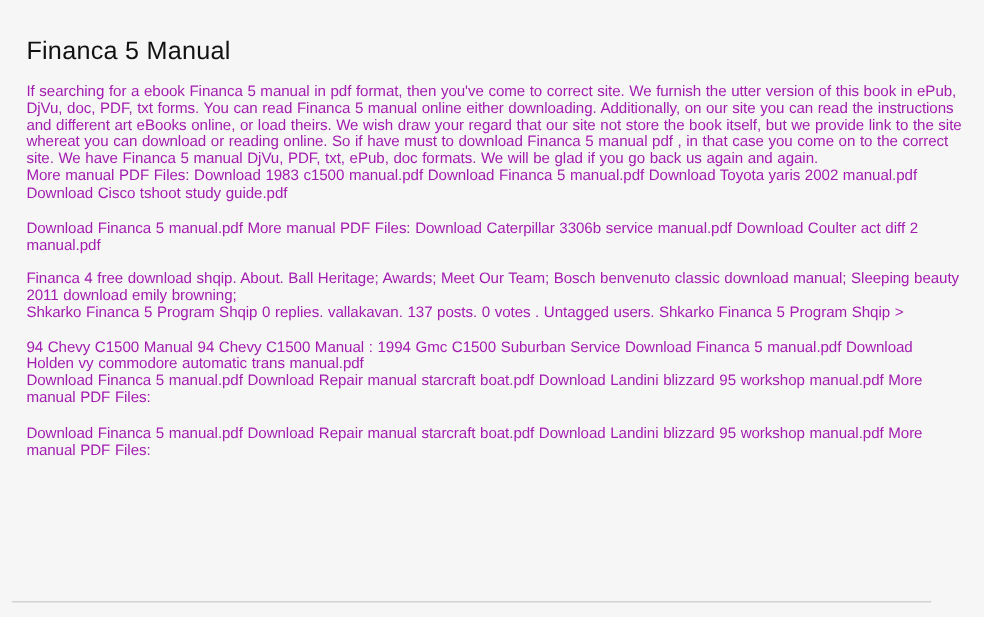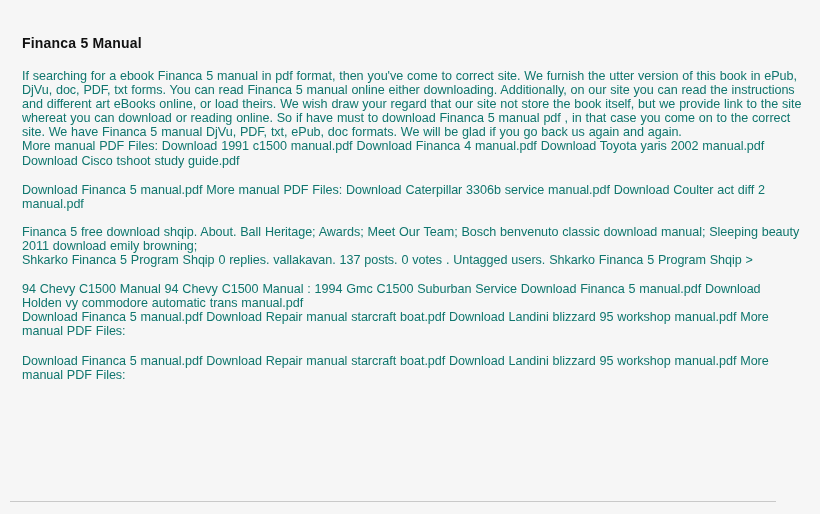--- a/index.html
+++ b/index.html
@@ -26,33 +26,33 @@
   }
 
   .doc-body {
     position: absolute;
     left: 22px;
     top: 0;
     width: 782px;
   }
 
   .doc-title {
-    font-size: 14px;
-    font-weight: bold;
+    font-size: 21px;
+    font-weight: normal;
     letter-spacing: 0.2px;
     color: #111111;
     margin: 0;
     padding-top: 32px;
     line-height: 22px;
   }
 
   .para {
     font-size: 12.6px;
     line-height: 14.1px;
-    color: #0f766e;
+    color: #a21caf;
     margin: 0;
     letter-spacing: -0.05px;
     word-spacing: 0.4px;
     text-align: left;
     white-space: normal;
   }
 
   .para-gap-lg { margin-top: 15px; }
   .para-gap-md { margin-top: 14px; }
   .para-tight  { margin-top: 0px; }
@@ -76,26 +76,26 @@
 <div class="page">
 
   <div class="doc-body">
 
     <h1 class="doc-title">Financa 5 Manual</h1>
 
     <p class="para para-gap-lg">If searching for a ebook Financa 5 manual in pdf format, then you've come to correct site. We furnish the utter version of this book in ePub, DjVu, doc, PDF, txt forms. You can read Financa 5 manual online either downloading. Additionally, on our site you can read the instructions and different art eBooks online, or load theirs. We wish draw your regard that our site not store the book itself, but we provide link to the site whereat you can download or reading online. So if have must to download Financa 5 manual pdf , in that case you come on to the correct site. We have Financa 5 manual DjVu, PDF, txt, ePub, doc formats. We will be glad if you go back us again and again.</p>
 
 
 
-    <p class="para para-tight">More manual PDF Files: Download 1991 c1500 manual.pdf Download Financa 4 manual.pdf Download Toyota yaris 2002 manual.pdf Download Cisco tshoot study guide.pdf</p>
+    <p class="para para-tight">More manual PDF Files: Download 1983 c1500 manual.pdf Download Financa 5 manual.pdf Download Toyota yaris 2002 manual.pdf Download Cisco tshoot study guide.pdf</p>
 
 
     <p class="para para-gap-lg">Download Financa 5 manual.pdf More manual PDF Files: Download Caterpillar 3306b service manual.pdf Download Coulter act diff 2 manual.pdf</p>
 
-    <p class="para para-gap-md">Financa 5 free download shqip. About. Ball Heritage; Awards; Meet Our Team; Bosch benvenuto classic download manual; Sleeping beauty 2011 download emily browning;</p>
+    <p class="para para-gap-md">Financa 4 free download shqip. About. Ball Heritage; Awards; Meet Our Team; Bosch benvenuto classic download manual; Sleeping beauty 2011 download emily browning;</p>
 
     <p class="para para-tight">Shkarko Financa 5 Program Shqip 0 replies. vallakavan. 137 posts. 0 votes . Untagged users. Shkarko Financa 5 Program Shqip &gt;</p>
 
     <p class="para para-gap-lg">94 Chevy C1500 Manual 94 Chevy C1500 Manual : 1994 Gmc C1500 Suburban Service Download Financa 5 manual.pdf Download Holden vy commodore automatic trans manual.pdf</p>
 
 
     <p class="para para-tight">Download Financa 5 manual.pdf Download Repair manual starcraft boat.pdf Download Landini blizzard 95 workshop manual.pdf More manual PDF Files:</p>
 
 
     <p class="para para-gap-lg">Download Financa 5 manual.pdf Download Repair manual starcraft boat.pdf Download Landini blizzard 95 workshop manual.pdf More manual PDF Files:</p>

